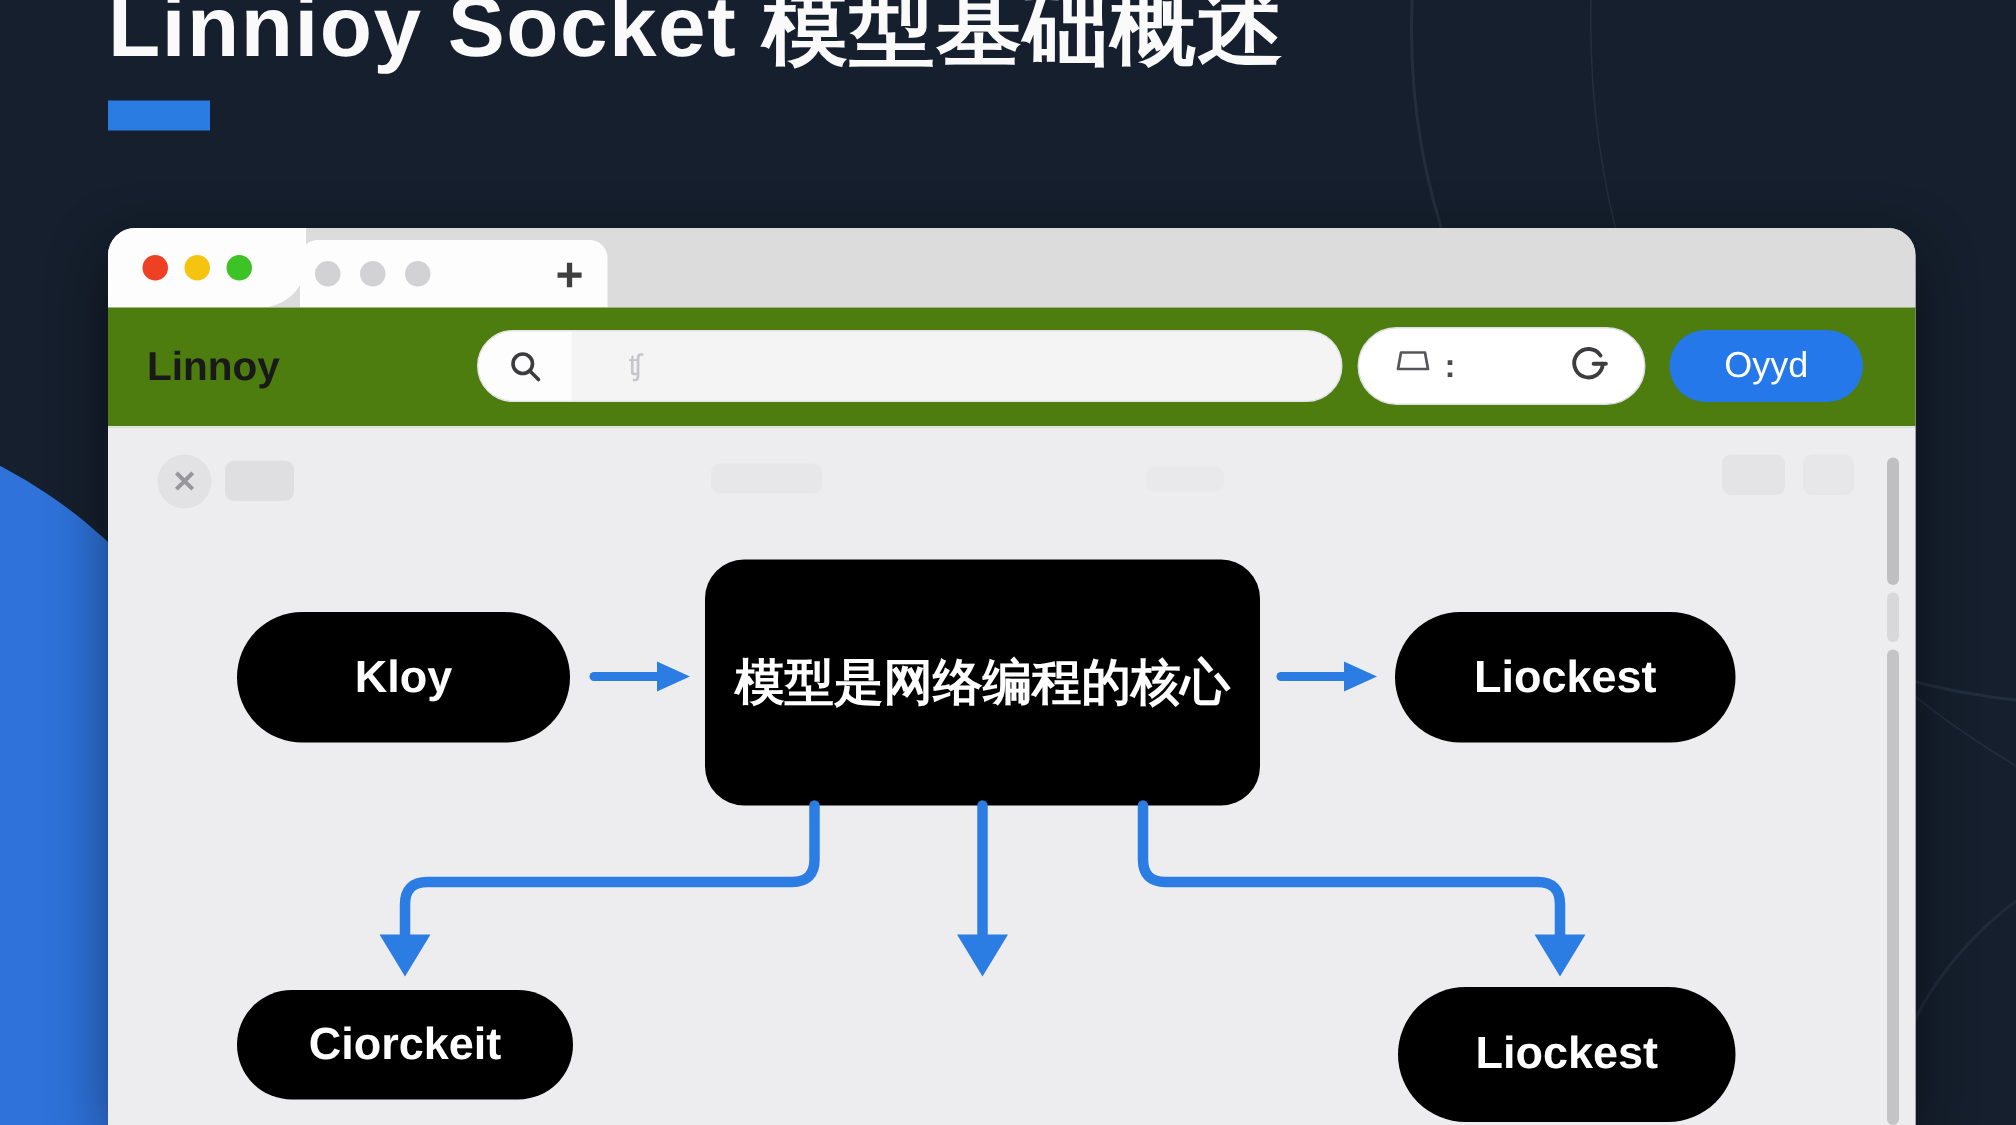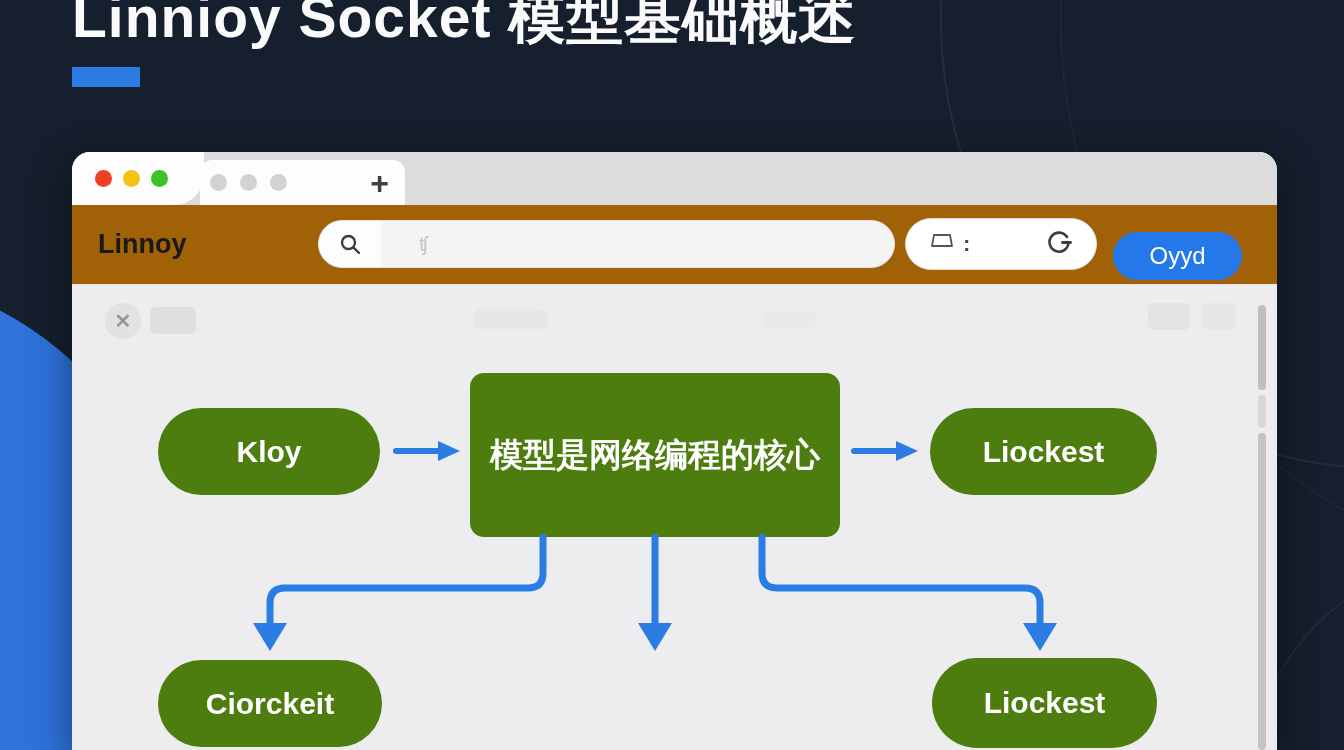--- a/index.html
+++ b/index.html
@@ -29,33 +29,33 @@
   .traffic-area { position:absolute; left:0; top:0; width:132px; height:53px; background:#fdfdfd;
     border-radius:18px 0 30px 0; display:flex; align-items:center; padding-left:23px; gap:11px; }
   .light { width:17px; height:17px; border-radius:50%; }
   .light.red { background:#ee4023; } .light.yellow { background:#f5c411; } .light.green { background:#3ec326; }
   .tab { position:absolute; left:128px; top:8px; width:205px; height:45px; background:#fdfdfd;
     border-radius:12px 12px 0 0; display:flex; align-items:center; padding-left:10px; gap:13px; }
   .tab-dot { width:17px; height:17px; border-radius:50%; background:#d2d2d4; }
   .new-tab { position:absolute; right:16px; top:2px; font-size:32px; font-weight:600; color:#3f3f3f; line-height:42px; }
 
   
-  .toolbar { position:absolute; left:0; top:53px; width:100%; height:80px; background:#a16207;
+  .toolbar { position:absolute; left:0; top:53px; width:100%; height:80px; background:#4d7c0f;
     border-bottom:1px solid #e6e6e8; }
   .brand { position:absolute; left:26px; top:24px; font-size:27px; font-weight:700; color:#191919; }
   .searchbar { position:absolute; left:246px; top:15px; width:577px; height:48px; background:#f4f4f5;
     border:1.5px solid #e3e3e5; border-radius:24px; display:flex; align-items:center; overflow:hidden; }
   .search-cap { width:62px; height:100%; background:#fdfdfd; display:flex; align-items:center; justify-content:center; }
   .search-hint { color:#c6c6ca; font-size:20px; margin-left:38px; }
   .device-pill { position:absolute; left:833px; top:13px; width:192px; height:52px; background:#ffffff;
     border:1.5px solid #dedee0; border-radius:26px; display:flex; align-items:center;
     justify-content:space-between; padding:0 22px; }
   .device-left { display:flex; align-items:center; gap:7px; }
   .device-colon { font-size:22px; font-weight:700; color:#4a4a4c; }
-  .action-btn { position:absolute; left:1041px; top:27px; width:129px; height:48px; background:#2478ea;
+  .action-btn { position:absolute; left:1041px; top:15px; width:129px; height:48px; background:#2478ea;
     border:none; border-radius:24px; color:#ffffff; font-size:24px; font-weight:500;
     font-family:"Liberation Sans", sans-serif; display:flex; align-items:center; justify-content:center; cursor:pointer; }
 
   
   .content { position:absolute; left:0; top:133px; width:100%; height:465px; background:#ededef; }
   .close-chip { position:absolute; left:33px; top:18px; width:36px; height:36px; border-radius:50%;
     background:#e2e2e5; color:#97979b; font-size:20px; font-weight:700; display:flex;
     align-items:center; justify-content:center; }
   .ghost { position:absolute; border-radius:6px; }
   .ghost-1 { left:78px; top:22px; width:46px; height:27px; background:#dfdfe2; }
@@ -63,27 +63,27 @@
   .ghost-3 { left:692px; top:26px; width:52px; height:17px; background:#e9e9eb; }
   .ghost-4 { left:1076px; top:18px; width:42px; height:27px; background:#e4e4e7; }
   .ghost-5 { left:1130px; top:18px; width:34px; height:27px; background:#e7e7e9; }
   .scrollbar { position:absolute; left:1186px; top:0; width:8px; height:100%; }
   .thumb { position:absolute; left:0; width:8px; border-radius:4px; }
   .thumb-1 { top:20px; height:85px; background:#bfbfc2; }
   .thumb-2 { top:110px; height:33px; background:#d8d8da; }
   .thumb-3 { top:148px; height:317px; background:#c4c4c7; }
 
   
-  .node { position:absolute; background:#4d7c0f; color:#ffffff; display:flex; align-items:center;
+  .node { position:absolute; background:#000000; color:#ffffff; display:flex; align-items:center;
     justify-content:center; text-align:left; }
   .pill { border-radius:45px; }
   .node-kloy     { left:86px;  top:123px; width:222px; height:87px; font-size:30px; font-weight:600; }
-  .node-center   { left:398px; top:88px;  width:370px; height:164px; border-radius:14px; font-size:33px; font-weight:600; }
+  .node-center   { left:398px; top:88px;  width:370px; height:164px; border-radius:26px; font-size:33px; font-weight:600; }
   .node-liocket  { left:858px; top:123px; width:227px; height:87px; font-size:30px; font-weight:600; }
-  .node-ciorckeit{ left:86px;  top:375px; width:224px; height:87px; font-size:30px; font-weight:600; }
+  .node-ciorckeit{ left:86px;  top:375px; width:224px; height:73px; font-size:30px; font-weight:600; }
   .node-bcenter  { left:396px; top:373px; width:377px; height:90px; font-size:31px; font-weight:600; }
   .node-liockest { left:860px; top:373px; width:225px; height:90px; font-size:30px; font-weight:700; }
   .arrow-svg { position:absolute; overflow:visible; }
 </style>
 </head>
 <body>
 
 <div class="decor-circle-blue"></div>
 <div class="decor-arc arc-1"></div>
 <div class="decor-arc arc-2"></div>

